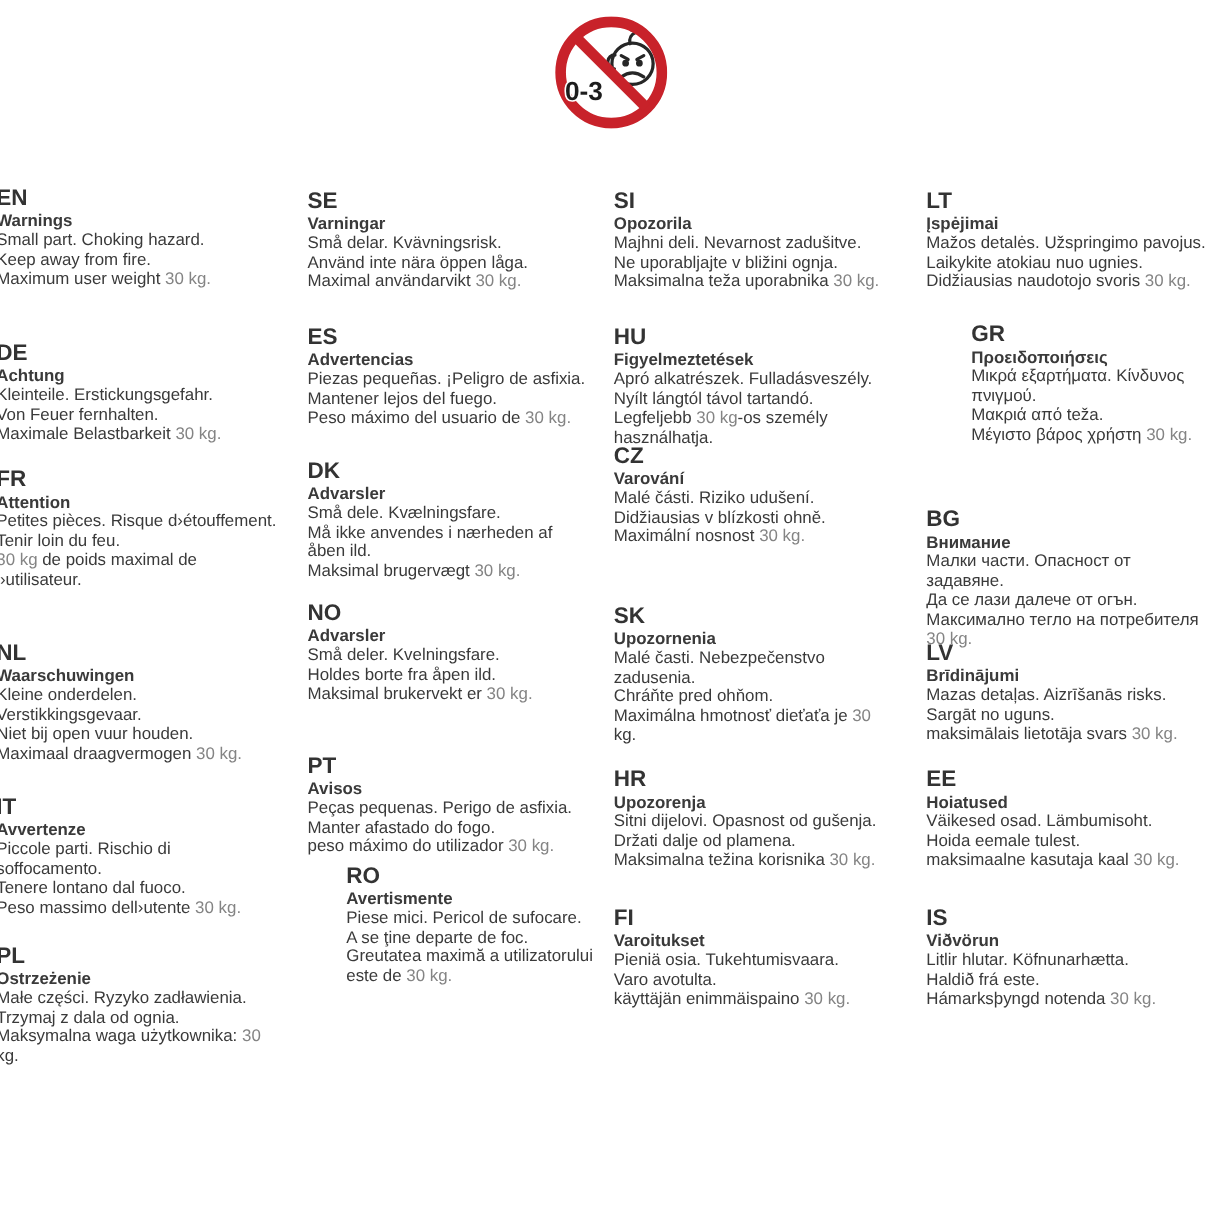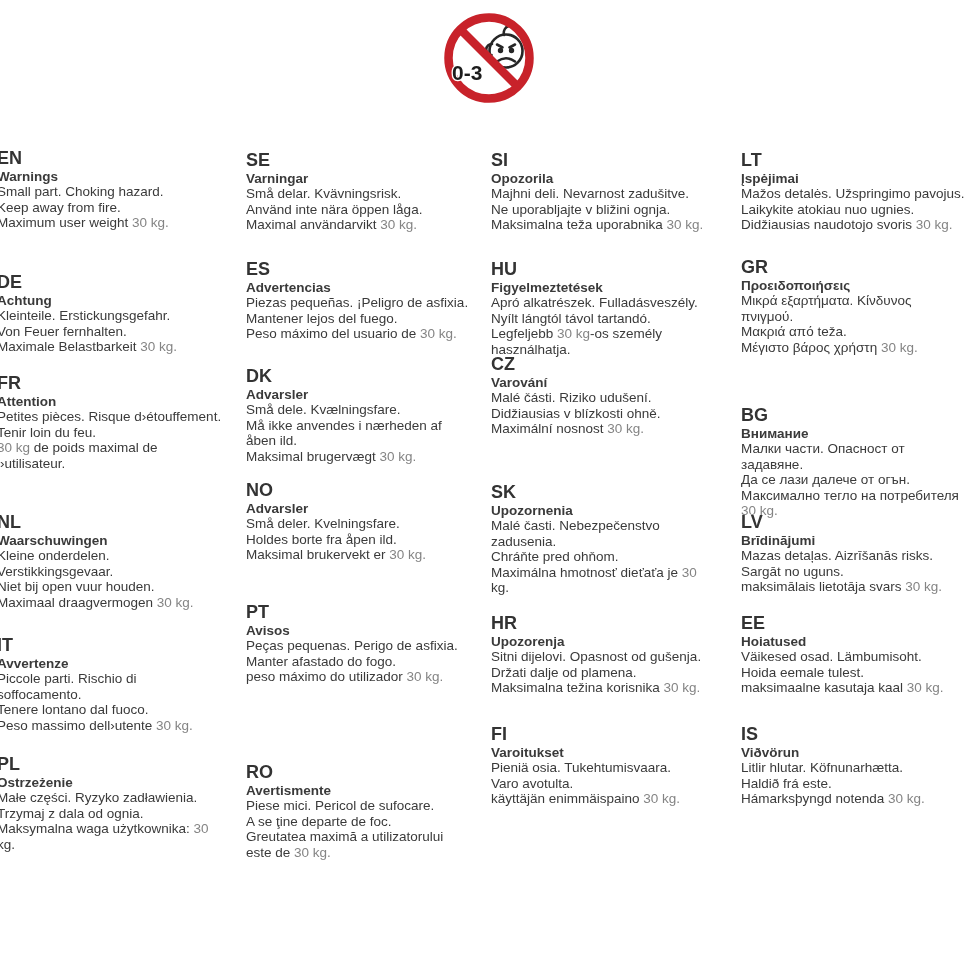--- a/index.html
+++ b/index.html
@@ -148,21 +148,21 @@
         <div class="line">Holdes borte fra åpen ild.</div>
         <div class="line">Maksimal brukervekt er <span class="num">30 kg.</span></div>
       </div>
       <div class="section" style="top: 602px;">
         <div class="code">PT</div>
         <div class="title">Avisos</div>
         <div class="line">Peças pequenas. Perigo de asfixia.</div>
         <div class="line">Manter afastado do fogo.</div>
         <div class="line">peso máximo do utilizador <span class="num">30 kg.</span></div>
       </div>
-      <div class="section" style="top: 762px;">
+      <div class="section" style="top: 690px; margin-left: 31px;">
         <div class="code">RO</div>
         <div class="title">Avertismente</div>
         <div class="line">Piese mici. Pericol de sufocare.</div>
         <div class="line">A se ţine departe de foc.</div>
         <div class="line">Greutatea maximă a utilizatorului</div>
         <div class="line">este de <span class="num">30 kg.</span></div>
       </div>
     </div>
   <div class="column" id="col-2" style="left:491px">
       <div class="section" style="top: 150px;">
@@ -212,21 +212,21 @@
       </div>
     </div>
   <div class="column" id="col-3" style="left:741px">
       <div class="section" style="top: 150px;">
         <div class="code">LT</div>
         <div class="title">Įspėjimai</div>
         <div class="line">Mažos detalės. Užspringimo pavojus.</div>
         <div class="line">Laikykite atokiau nuo ugnies.</div>
         <div class="line">Didžiausias naudotojo svoris <span class="num">30 kg.</span></div>
       </div>
-      <div class="section" style="top: 257px;">
+      <div class="section" style="top: 257px; margin-left: 36px;">
         <div class="code">GR</div>
         <div class="title">Προειδοποιήσεις</div>
         <div class="line">Μικρά εξαρτήματα. Κίνδυνος</div>
         <div class="line">πνιγμού.</div>
         <div class="line">Μακριά από teža.</div>
         <div class="line">Μέγιστο βάρος χρήστη <span class="num">30 kg.</span></div>
       </div>
       <div class="section" style="top: 377px; margin-top: 28px;">
         <div class="code">BG</div>
         <div class="title">Внимание</div>

